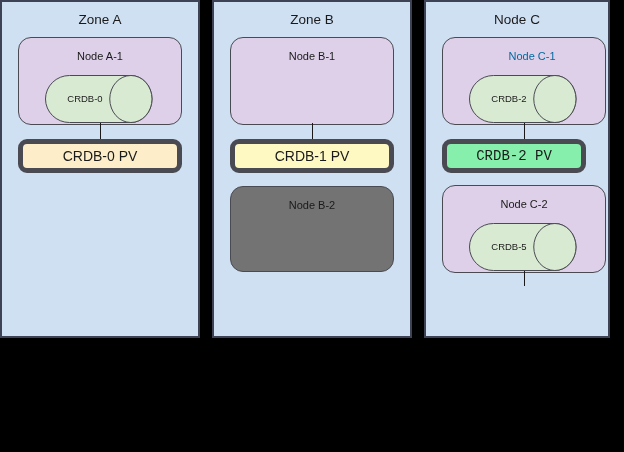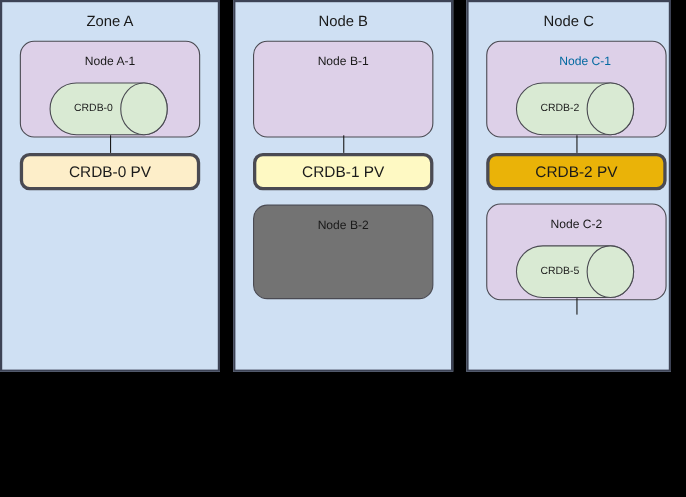--- a/index.html
+++ b/index.html
@@ -93,21 +93,21 @@
   .connector {
     position: absolute;
     width: 1px;
     background: #1a1a1a;
   }
 
   
   .pv {
     position: absolute;
     background: #fdeec9;
-    border: 3px solid #1d4ed8;
+    border: 5px solid #1d4ed8;
     border-radius: 9px;
     box-sizing: border-box;
     display: flex;
     align-items: center;
     justify-content: center;
   }
   .pv-label {
     font-size: 14px;
     color: #1a1a1a;
     line-height: 17px;
@@ -129,21 +129,21 @@
         <path d="M 24.5 0.5 L 85.88 0.5 A 21.12 23.5 0 0 1 85.88 47.5 L 24.5 47.5 A 24 23.5 0 0 1 24.5 0.5 Z" fill="#d9ead3" stroke="#4a4a52" stroke-width="1"></path>
         <ellipse cx="85.88" cy="24" rx="21.12" ry="23.5" fill="#d9ead3" stroke="#4a4a52" stroke-width="1"></ellipse>
       </svg>
       <div class="cyl-label" style="color: rgb(26, 26, 26);">CRDB-0</div>
     </div>
     <div class="connector" style="left: 100px; top: 123px; height: 16px; background: rgb(26, 26, 26);"></div>
     <div class="pv" style="left: 18px; top: 139px; width: 164px; height: 34px; background: rgb(253, 238, 201); border-color: rgb(74, 74, 82);">
       <span class="pv-label" style="color: rgb(26, 26, 26);">CRDB-0 PV</span>
     </div>
     <div class="zone" style="left: 212px; top: 0px; width: 200px; height: 338px; background: rgb(207, 224, 243); border-color: rgb(61, 67, 85);">
-      <div class="zone-title" style="color: rgb(26, 26, 26);">Node B</div>
+      <div class="zone-title" style="color: rgb(26, 26, 26);">Zone B</div>
     </div>
     <div class="node" style="left: 230px; top: 37px; width: 164px; height: 88px; background: rgb(221, 208, 232); border-color: rgb(74, 74, 82);">
       <div class="node-title" style="color: rgb(26, 26, 26);">Node B-1</div>
     </div>
     <div class="connector" style="left: 312px; top: 123px; height: 16px; background: rgb(26, 26, 26);"></div>
     <div class="pv" style="left: 230px; top: 139px; width: 164px; height: 34px; background: #fef9c3; border-color: rgb(74, 74, 82);">
       <span class="pv-label" style="color: rgb(26, 26, 26);">CRDB-1 PV</span>
     </div>
     <div class="node" style="left: 230px; top: 186px; width: 164px; height: 86px; background: #737373; border-color: rgb(74, 74, 82);">
       <div class="node-title" style="color: rgb(26, 26, 26);">Node B-2</div>
@@ -155,21 +155,21 @@
       <div class="node-title" style="color: #0369a1; padding-left: 16px;">Node C-1</div>
     </div>
     <div class="cyl" style="left: 469px; top: 75px; width: 108px; height: 48px;">
       <svg viewBox="0 0 108 48" preserveAspectRatio="none">
         <path d="M 24.5 0.5 L 85.88 0.5 A 21.12 23.5 0 0 1 85.88 47.5 L 24.5 47.5 A 24 23.5 0 0 1 24.5 0.5 Z" fill="#d9ead3" stroke="#4a4a52" stroke-width="1"></path>
         <ellipse cx="85.88" cy="24" rx="21.12" ry="23.5" fill="#d9ead3" stroke="#4a4a52" stroke-width="1"></ellipse>
       </svg>
       <div class="cyl-label" style="color: rgb(26, 26, 26);">CRDB-2</div>
     </div>
     <div class="connector" style="left: 524px; top: 123px; height: 16px; background: rgb(26, 26, 26);"></div>
-    <div class="pv" style="left: 442px; top: 139px; width: 164px; height: 34px; background: #eab308; border-color: rgb(74, 74, 82);">
+    <div class="pv" style="left: 442px; top: 139px; width: 144px; height: 34px; background: #86efac; border-color: rgb(74, 74, 82); font-family: Liberation Mono, monospace;">
       <span class="pv-label" style="color: rgb(26, 26, 26);">CRDB-2 PV</span>
     </div>
     <div class="node" style="left: 442px; top: 185px; width: 164px; height: 88px; background: rgb(221, 208, 232); border-color: rgb(74, 74, 82);">
       <div class="node-title" style="color: rgb(26, 26, 26);">Node C-2</div>
     </div>
     <div class="cyl" style="left: 469px; top: 223px; width: 108px; height: 48px;">
       <svg viewBox="0 0 108 48" preserveAspectRatio="none">
         <path d="M 24.5 0.5 L 85.88 0.5 A 21.12 23.5 0 0 1 85.88 47.5 L 24.5 47.5 A 24 23.5 0 0 1 24.5 0.5 Z" fill="#d9ead3" stroke="#4a4a52" stroke-width="1"></path>
         <ellipse cx="85.88" cy="24" rx="21.12" ry="23.5" fill="#d9ead3" stroke="#4a4a52" stroke-width="1"></ellipse>
       </svg>

